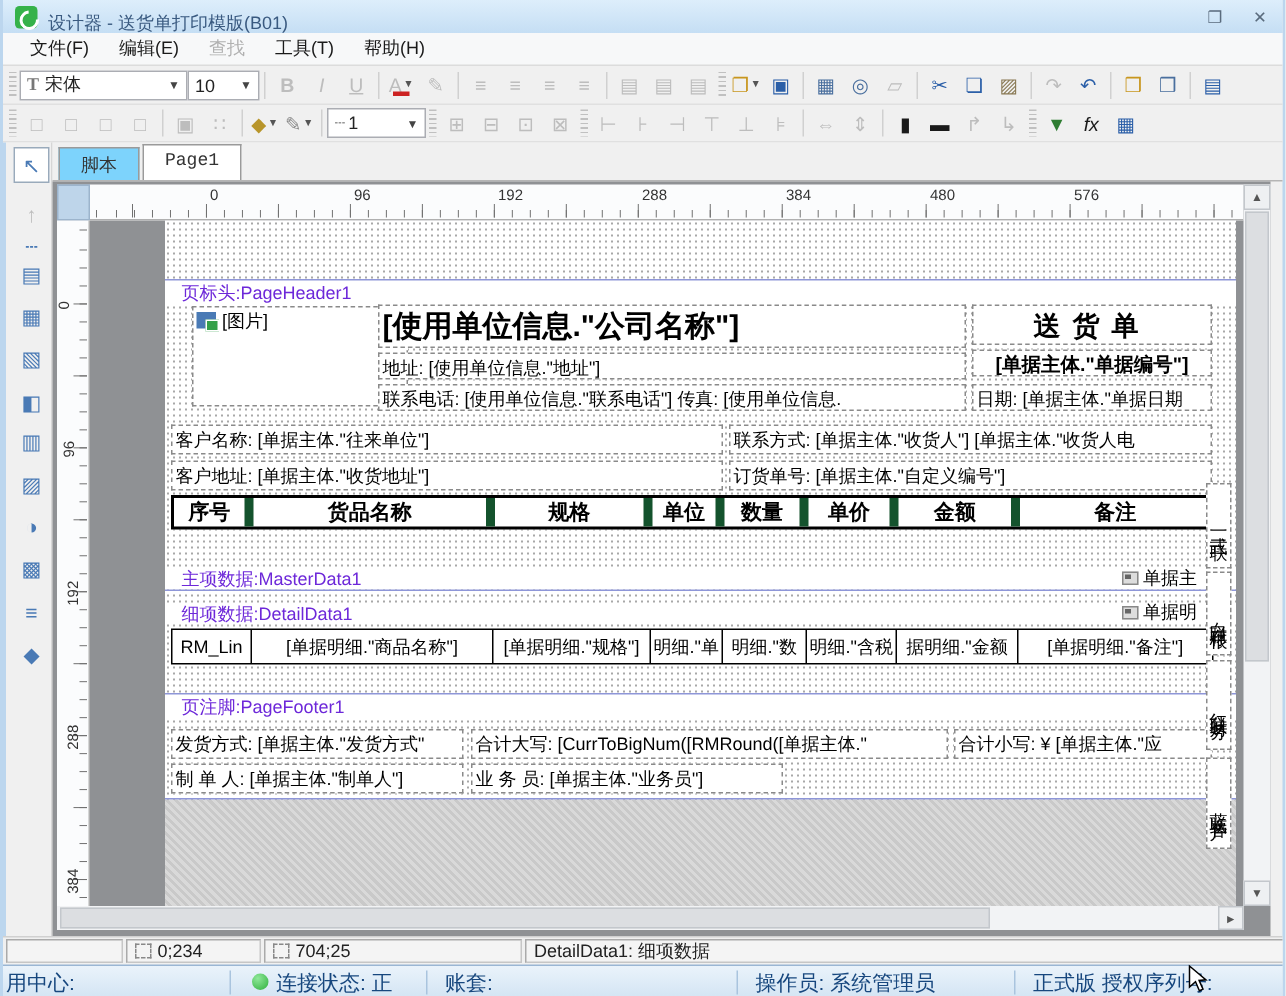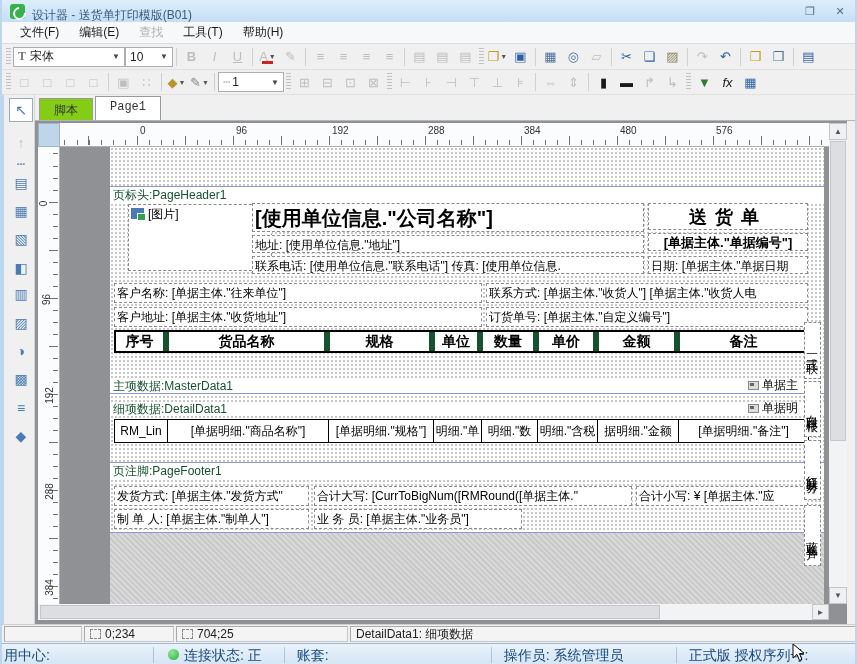--- a/index.html
+++ b/index.html
@@ -36,39 +36,39 @@
   .fc { position:relative; }
 
   
   #toolbox { left:0; top:95px; width:33px; height:529px; background:#f0f0f0; border-right:1px solid #d6d6d6; border-left:2px solid #bcd6ee; }
   .tool { position:absolute; left:5px; width:24px; height:24px; display:flex; align-items:center; justify-content:center; font-size:14px; color:#4a7ab5; }
   .tool.sel-state { background:#fff; border:1px solid #9ab; }
   .tool.dis { color:#bdbdbd; }
 
   
   #tabs { left:33px; top:95px; width:824px; height:26px; background:#f0f0f0; display:flex; align-items:flex-end; padding-left:4px; border-bottom:1px solid #b5b5b5; }
-  .tab { height:22px; padding:3px 14px; border:1px solid #9a9a9a; border-bottom:none; background:#84cc16; color:#333; margin-right:2px; font-size:12px; }
+  .tab { height:22px; padding:3px 14px; border:1px solid #9a9a9a; border-bottom:none; background:#7dd3fc; color:#333; margin-right:2px; font-size:12px; }
   .tab.active { background:#fff; height:24px; font-family:"Liberation Mono",monospace; }
 
   
   #canvas { left:33px; top:121px; width:812px; height:503px; background:#8f9194; overflow:hidden; }
   #corner { left:36px; top:123px; width:22px; height:24px; background:#bed5ea; border:1px solid #9cb4cc; }
   #hruler { left:58px; top:123px; width:769px; height:24px; background:#fbfcfd; border-bottom:1px solid #b0b0b0; overflow:hidden; }
   #hruler .ticks { position:absolute; left:0; right:0; bottom:1px; height:5px; background:repeating-linear-gradient(90deg, transparent 0 11px, #707070 11px 12px); background-position-x:6px; }
   #hruler .ticksM { position:absolute; left:0; right:0; bottom:1px; height:9px; background:repeating-linear-gradient(90deg, transparent 0 47px, #707070 47px 48px); background-position-x:30px; }
   .hnum { position:absolute; top:2px; font-size:10px; color:#333; }
   #vruler { left:36px; top:147px; width:22px; height:457px; background:#fbfcfd; border-right:1px solid #b0b0b0; overflow:hidden; }
   #vruler .ticks { position:absolute; top:0; bottom:0; right:1px; width:5px; background:repeating-linear-gradient(transparent 0 11px, #707070 11px 12px); background-position-y:8px; }
   #vruler .ticksM { position:absolute; top:0; bottom:0; right:1px; width:9px; background:repeating-linear-gradient(transparent 0 47px, #707070 47px 48px); background-position-y:8px; }
   .vnum { position:absolute; left:3px; font-size:10px; color:#333; transform:rotate(-90deg); }
 
   
   #page { left:108px; top:147px; width:714px; height:463px; background:#fff; background-image:radial-gradient(circle,#a8a8a8 0.6px, transparent 0.9px); background-size:4px 4px; overflow:hidden; }
   .bandline { position:absolute; left:0; width:714px; height:1px; background:#8e96d8; }
-  .bandlabel { position:absolute; left:0; width:714px; height:14px; background:#fff; color:#14532d; font-size:12px; padding-left:3px; line-height:14px; }
+  .bandlabel { position:absolute; left:0; width:714px; height:14px; background:#fff; color:#6d28d9; font-size:12px; padding-left:11px; line-height:14px; }
   .bandlink { position:absolute; width:62px; height:13px; display:flex; align-items:center; gap:3px; font-size:12px; color:#000; background:#fff; overflow:hidden; }
   .bandlink .li { width:11px; height:9px; border:1px solid #888; background:#ddd; flex:none; position:relative; }
   .bandlink .li:before { content:""; position:absolute; left:1px; top:1px; width:4px; height:3px; background:#666; }
   .el { position:absolute; background:#fff; border:1px dashed #8a8a8a; font-size:12px; line-height:16px; padding:1px 2px; color:#000; white-space:nowrap; overflow:hidden; }
   .hatch { position:absolute; background:repeating-linear-gradient(45deg,#d9d9d9 0 2px,#c9c9c9 2px 4px); }
   .vtext { writing-mode:vertical-rl; text-align:center; letter-spacing:2px; padding:2px 0; }
   .trow { position:absolute; display:flex; background:#fff; }
   #thead { border:2px solid #000; font-weight:bold; font-size:14px; }
   #thead .cell { border-right:6px solid #14532d; display:flex; align-items:center; justify-content:center; overflow:hidden; white-space:nowrap; }
   #detailrow { border:1px solid #000; font-size:12px; }

